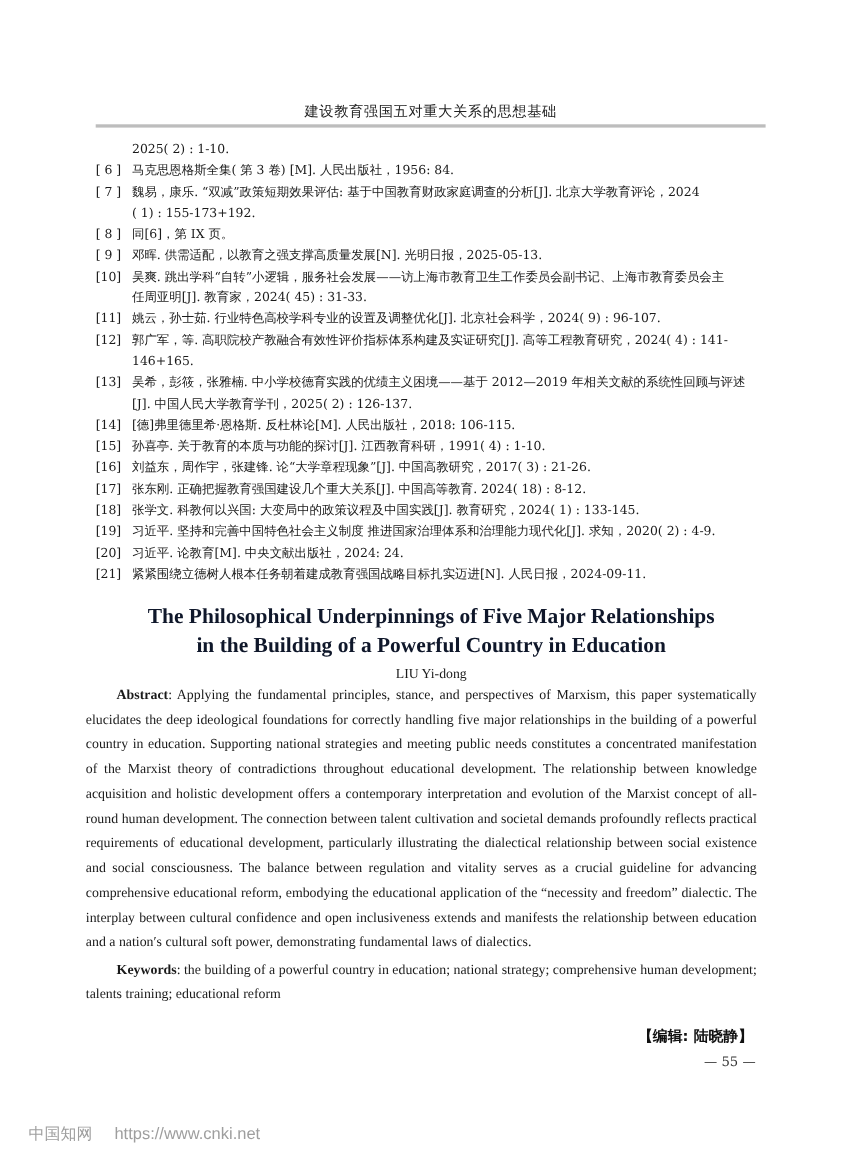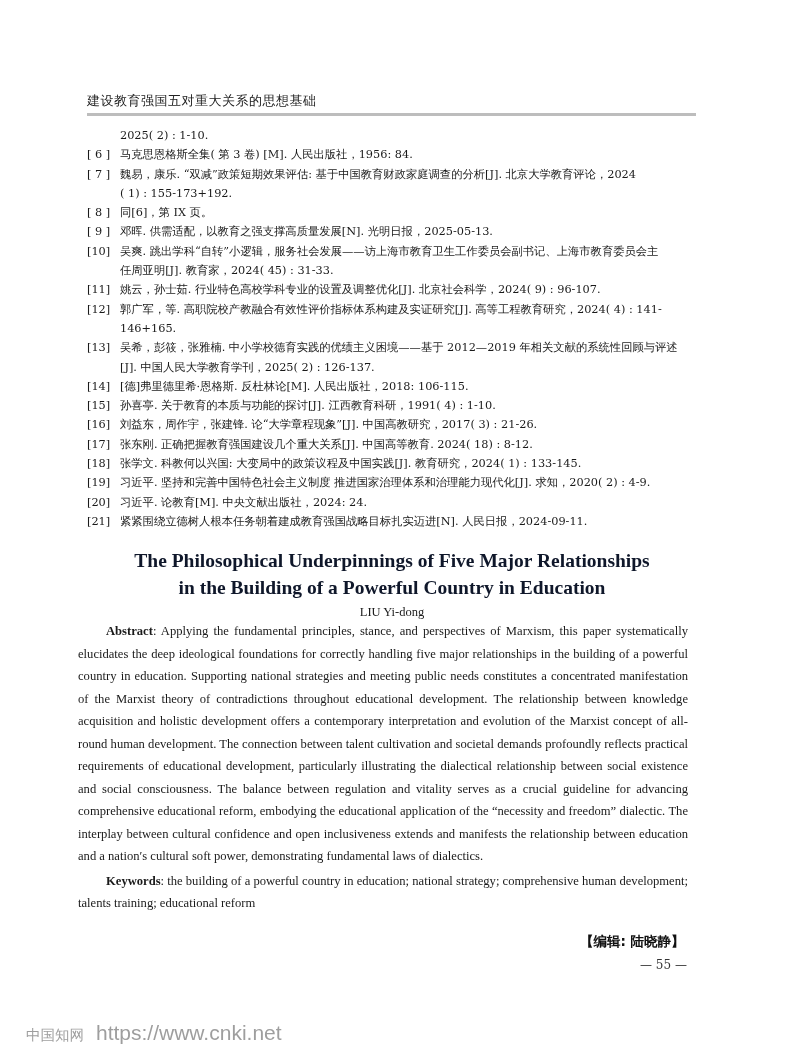--- a/index.html
+++ b/index.html
@@ -1,38 +1,38 @@
 <!DOCTYPE html>
 <html><head>
 <meta charset="utf-8">
 <style>
   html, body { margin: 0; padding: 0; background: #ffffff; }
   body { width: 786px; height: 1064px; position: relative; overflow: hidden;
          font-family: "DejaVu Serif", "Liberation Serif", serif; color: #1a1a1a; }
-  .running-head { position: absolute; left: 87px; top: 92px; width: 609px; text-align: left;
+  .running-head { position: absolute; left: 87px; top: 92px; width: 609px; text-align: center;
          font-size: 13px; color: #222; letter-spacing: 0.5px; }
   .head-rule { position: absolute; left: 87px; top: 113px; width: 609px; height: 3px; background: #bdbdbd; }
   .refs { position: absolute; left: 87px; top: 126px; width: 610px; font-size: 11.3px; line-height: 19.3px; }
   .ref { position: relative; padding-left: 33px; }
   .ref .num { position: absolute; left: 0; top: 0; width: 30px; letter-spacing: 0px; }
   .ref .cont { display: block; }
   .title-block { position: absolute; left: 87px; top: 547px; width: 610px; text-align: center; }
   .en-title { font-family: "Liberation Serif", serif; font-weight: bold; font-size: 19.5px; line-height: 27px; color: #0f172a; }
   .en-author { font-family: "Liberation Serif", serif; font-size: 12.5px; line-height: 20px; margin-top: 1px; }
   .abstract { position: absolute; left: 78px; top: 620px; width: 610px;
          font-family: "Liberation Serif", serif; font-size: 12.6px; line-height: 22.5px; text-align: justify; }
   .abstract p { margin: 0; text-indent: 28px; }
   .abstract b { font-weight: bold; }
   .abstract p.kw { margin-top: 2px; }
   .editor { position: absolute; left: 580px; top: 933px; font-family: "DejaVu Sans", sans-serif;
          font-weight: bold; font-size: 13.5px; color: #111; }
   .pageno { position: absolute; left: 640px; top: 958px; font-size: 12px; color: #333; }
   .footer { position: absolute; left: 26px; top: 1021px; font-family: "DejaVu Sans", sans-serif;
          font-size: 14.5px; color: #9e9e9e; }
-  .footer .url { margin-left: 12px; font-family: "Liberation Sans", sans-serif; font-size: 21px; }
+  .footer .url { margin-left: 20px; font-family: "Liberation Sans", sans-serif; font-size: 15px; }
 </style>
 </head>
 <body>
 
 <div class="running-head">建设教育强国五对重大关系的思想基础</div>
 <div class="head-rule"></div>
 
 <div class="refs">
   <div class="ref">
     <span class="cont">2025( 2) :  1-10.</span>

